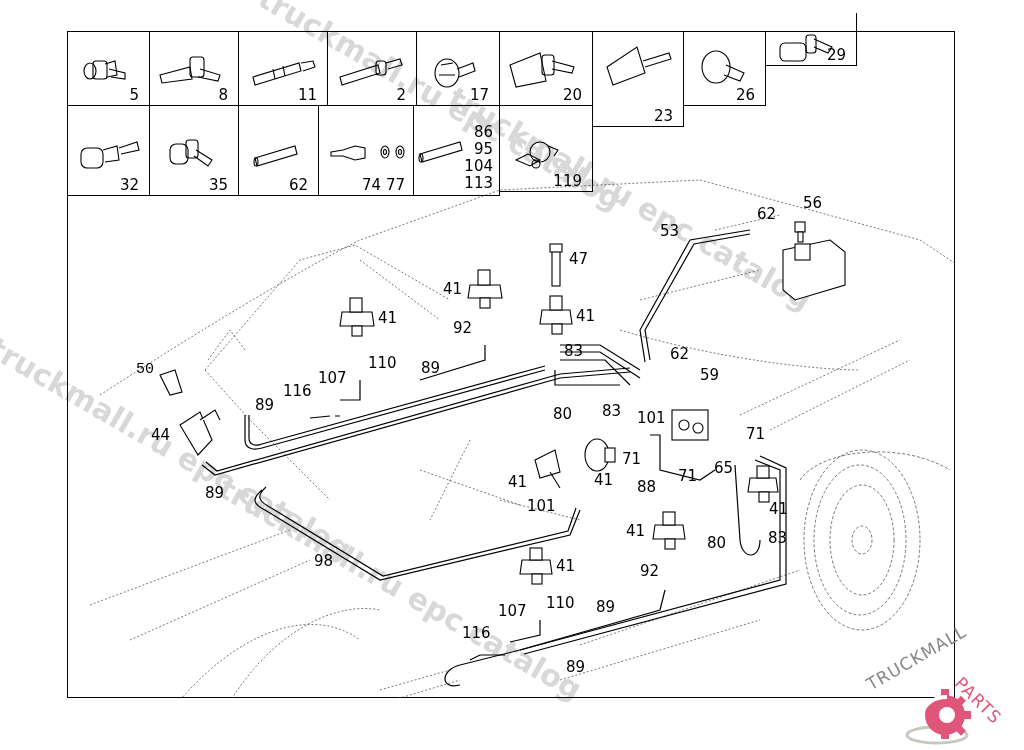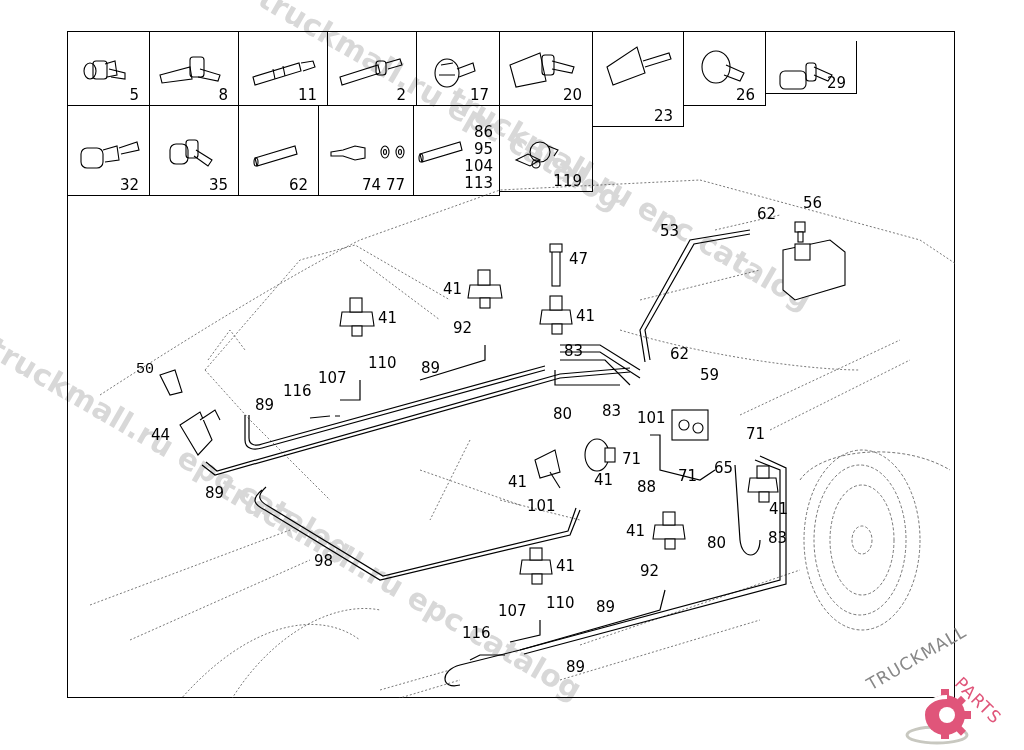--- a/index.html
+++ b/index.html
@@ -96,21 +96,21 @@
   </div>
   <div class="cell" style="left:684px;top:31px;width:82px;height:75px;">
     <svg width="82" height="75">
         <g fill="none" stroke="#000" stroke-width="1.1">
           <ellipse cx="32" cy="36" rx="14" ry="16"></ellipse>
           <path d="M42 34 L60 42 L56 50 L40 44"></path>
         </g>
       </svg>
     <span class="num">26</span>
   </div>
-  <div class="cell" style="left:766px;top:41px;width:91px;height:53px;">
+  <div class="cell" style="left:766px;top:13px;width:91px;height:53px;">
     <svg width="91" height="75">
         <g fill="none" stroke="#000" stroke-width="1.1">
           <rect x="14" y="30" width="26" height="18" rx="5"></rect>
           <rect x="40" y="22" width="10" height="18" rx="3"></rect>
           <path d="M48 26 L66 34 L62 40 L48 34"></path>
         </g>
       </svg>
     <span class="num">29</span>
   </div>
 

